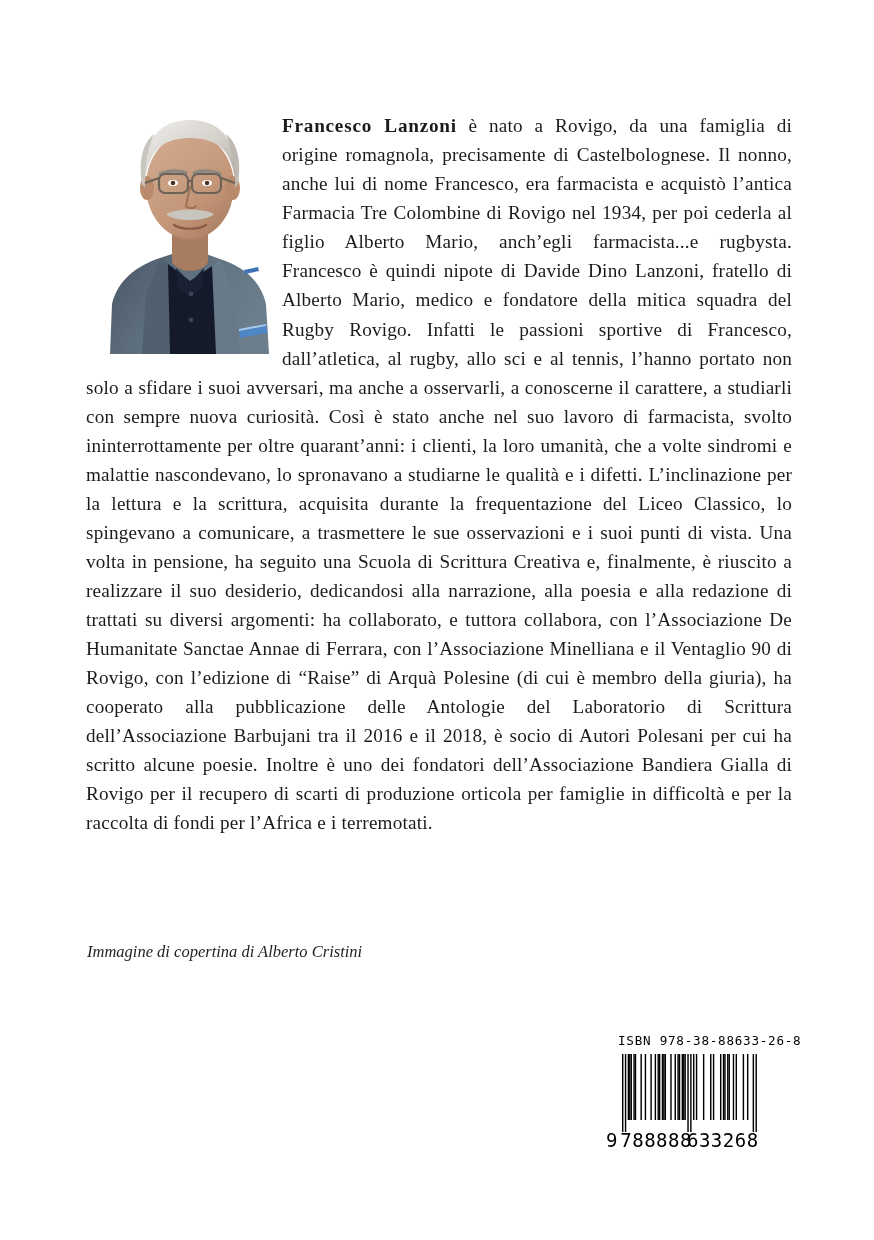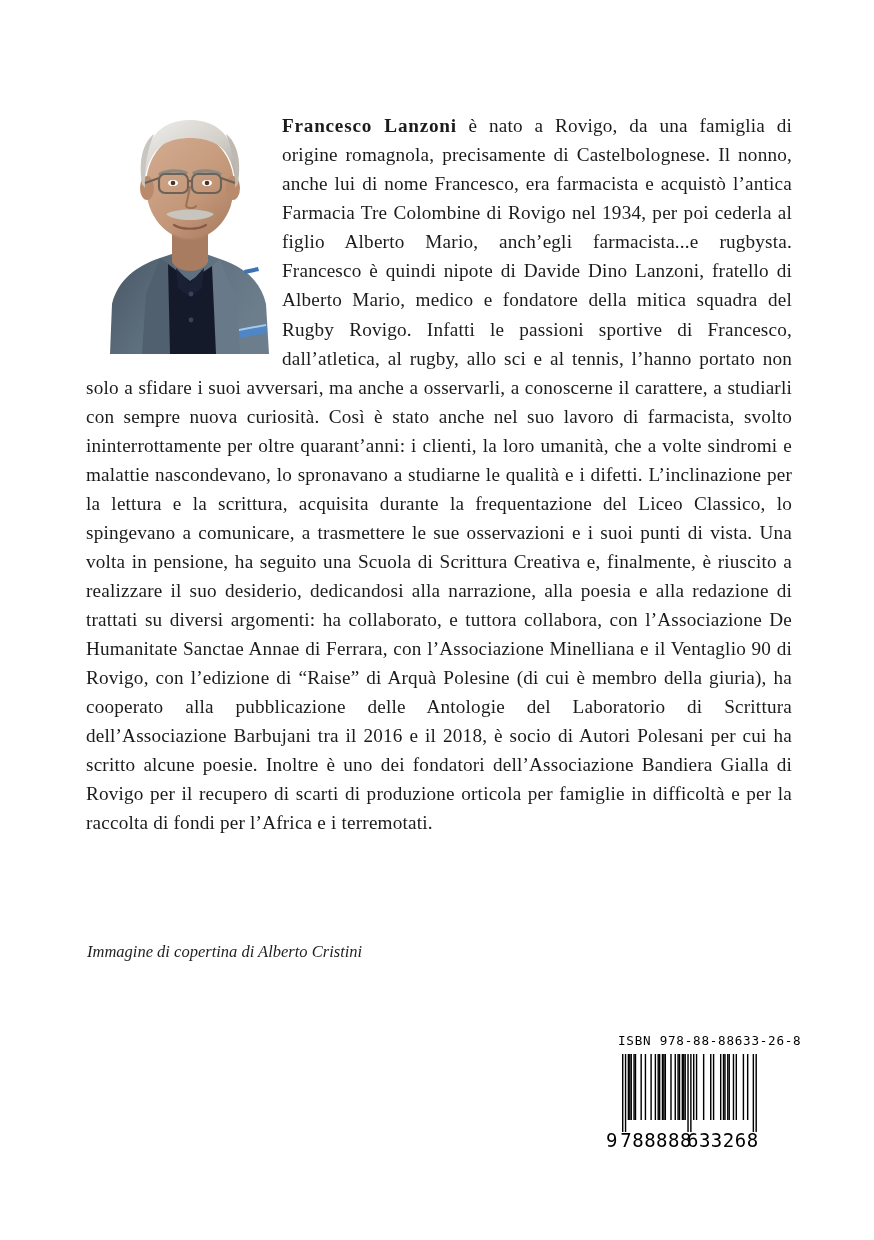--- a/index.html
+++ b/index.html
@@ -176,21 +176,21 @@
   </div>
 
   <div class="bio-wrap">
     <div class="photo-spacer"></div>
     <p class="bio-text"><b class="author-name">Francesco Lanzoni</b><span> è nato a Rovigo, da una famiglia di origine romagnola, precisamente di Castelbolognese. Il nonno, anche lui di nome Francesco, era farmacista e acquistò l’antica Farmacia Tre Colombine di Rovigo nel 1934, per poi cederla al figlio Alberto Mario, anch’egli farmacista...e rugbysta. Francesco è quindi nipote di Davide Dino Lanzoni, fratello di Alberto Mario, medico e fondatore della mitica squadra del Rugby Rovigo. Infatti le passioni sportive di Francesco, dall’atletica, al rugby, allo sci e al tennis, l’hanno portato non solo a sfidare i suoi avversari, ma anche a osservarli, a conoscerne il carattere, a studiarli con sempre nuova curiosità. Così è stato anche nel suo lavoro di farmacista, svolto ininterrottamente per oltre quarant’anni: i clienti, la loro umanità, che a volte sindromi e malattie nascondevano, lo spronavano  a studiarne le qualità e i difetti. L’inclinazione per la lettura e la scrittura, acquisita durante la frequentazione del Liceo Classico, lo spingevano a comunicare, a trasmettere le sue osservazioni e i suoi punti di vista. Una volta in pensione, ha seguito una Scuola di Scrittura Creativa e, finalmente, è riuscito a realizzare il suo desiderio, dedicandosi alla narrazione, alla poesia e alla redazione di trattati su diversi argomenti: ha collaborato, e tuttora collabora, con l’Associazione De Humanitate Sanctae Annae di Ferrara, con l’Associazione Minelliana e il Ventaglio 90 di Rovigo, con l’edizione di “Raise” di Arquà Polesine (di cui è membro della giuria), ha cooperato alla pubblicazione delle Antologie del Laboratorio di Scrittura dell’Associazione Barbujani tra il 2016 e il 2018, è socio di Autori Polesani per cui ha scritto alcune poesie. Inoltre è uno dei fondatori dell’Associazione Bandiera Gialla di Rovigo per il recupero di scarti di produzione orticola per famiglie in difficoltà e per la raccolta di fondi per l’Africa e i terremotati.</span></p>
   </div>
 
   <div class="cover-credit">Immagine di copertina di Alberto Cristini</div>
 
   <div class="barcode-block">
-    <div class="isbn-line">ISBN  978-88-88633-26-8</div>
+    <div class="isbn-line">ISBN  978-38-88633-26-8</div>
     <svg class="barcode-svg" viewBox="0 0 188 108" xmlns="http://www.w3.org/2000/svg" aria-hidden="true">
       <rect x="0" y="0" width="188" height="108" fill="#ffffff"></rect>
       <g id="bars" fill="#000000">
           <rect x="22.00" y="4" width="1.42" height="78" fill="#000000"></rect>
           <rect x="24.84" y="4" width="1.42" height="78" fill="#000000"></rect>
           <rect x="27.68" y="4" width="1.42" height="66" fill="#000000"></rect>
           <rect x="29.10" y="4" width="1.42" height="66" fill="#000000"></rect>
           <rect x="30.52" y="4" width="1.42" height="66" fill="#000000"></rect>
           <rect x="33.36" y="4" width="1.42" height="66" fill="#000000"></rect>
           <rect x="34.78" y="4" width="1.42" height="66" fill="#000000"></rect>

